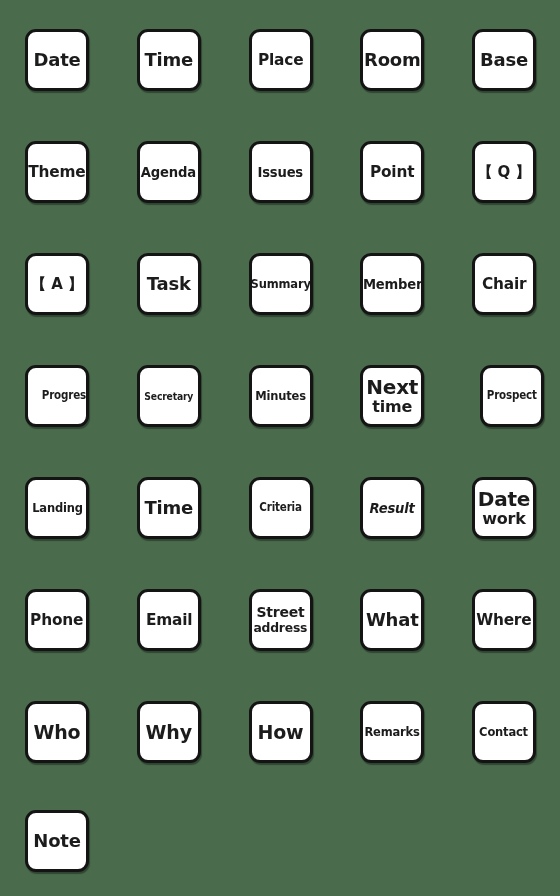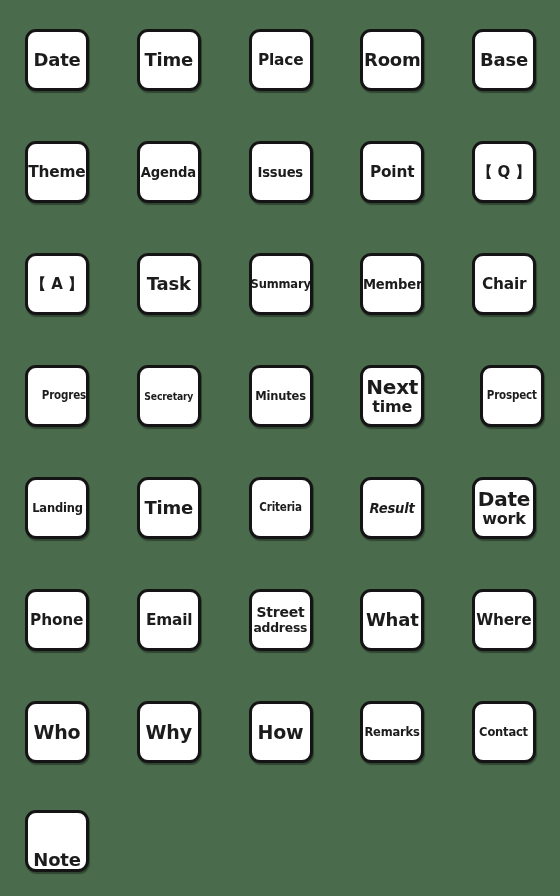--- a/index.html
+++ b/index.html
@@ -174,16 +174,16 @@
     </div>
     <div class="tile len-3" style="left: 248.5px; top: 701px;">
       <div class="tile-label">How</div>
     </div>
     <div class="tile len-7" style="left: 360.25px; top: 701px;">
       <div class="tile-label">Remarks</div>
     </div>
     <div class="tile len-7" style="left: 472px; top: 701px;">
       <div class="tile-label">Contact</div>
     </div>
-    <div class="tile len-4" style="left: 25px; top: 810px; justify-content: flex-end;">
+    <div class="tile len-4" style="left: 25px; top: 810px;">
       <div class="tile-label">Note</div>
     </div>
   </div>
 
 </body></html>

